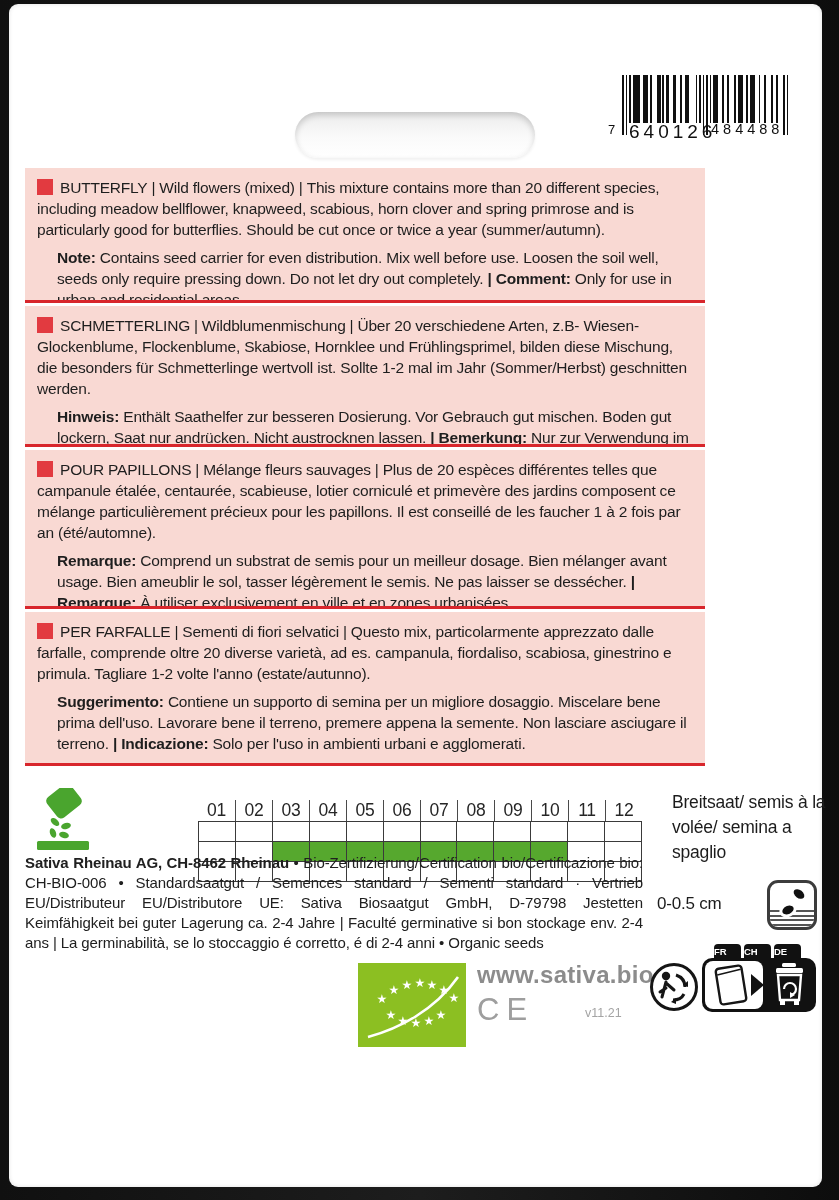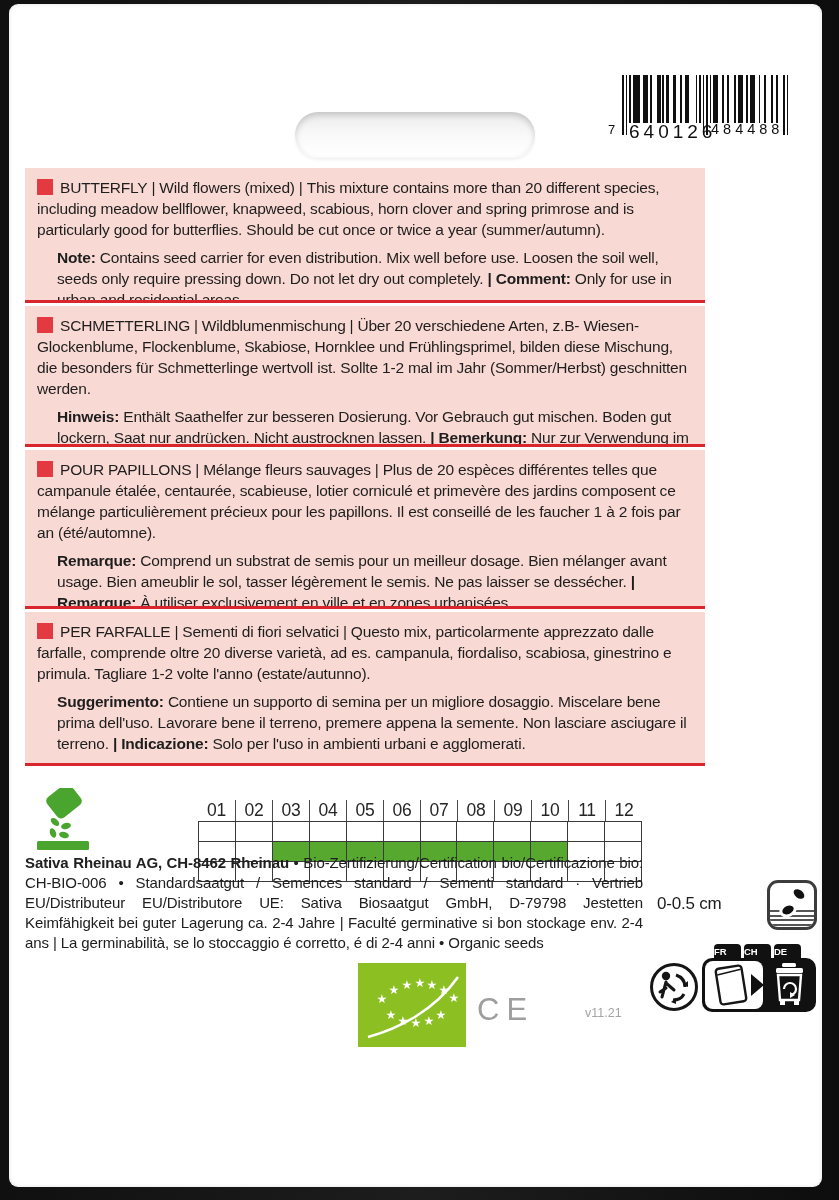--- a/index.html
+++ b/index.html
@@ -217,20 +217,21 @@
         <div class="cal-c"></div>
         <div class="cal-c"></div>
         <div class="cal-c"></div>
         <div class="cal-c"></div>
         <div class="cal-c"></div>
         <div class="cal-c"></div>
         <div class="cal-c"></div>
         <div class="cal-c"></div>
       </div>
   </div>
+  <div class="cal-legend">Breitsaat/ semis à la volée/ semina a spaglio</div>
 
   <p class="company"><span class="bold">Sativa Rheinau AG, CH-8462 Rheinau</span><span> • Bio-Zertifizierung/Certification bio/Certificazione bio: CH-BIO-006 • Standardsaatgut / Semences standard / Sementi standard · Vertrieb EU/Distributeur EU/Distributore UE: Sativa Biosaatgut GmbH, D-79798 Jestetten Keimfähigkeit bei guter Lagerung ca. 2-4 Jahre | Faculté germinative si bon stockage env. 2-4 ans | La germinabilità, se lo stoccaggio é corretto, é di 2-4 anni • Organic seeds</span></p>
 
   <div class="depth-label">0-0.5 cm</div>
   <div class="depth-icon">
     <div class="depth-soil"></div>
     <div class="depth-seed1"></div>
     <div class="depth-seed2"></div>
   </div>
 
@@ -247,20 +248,21 @@
         <text x="96" y="39">★</text>
         <text x="33" y="56">★</text>
           <text x="45" y="62">★</text>
           <text x="58" y="64">★</text>
         <text x="71" y="62">★</text>
           <text x="83" y="56">★</text>
       </g>
     </svg>
   </div>
 
+  <div class="website">www.sativa.bio</div>
   <div class="ce-mark">CE</div>
   <div class="version">v11.21</div>
 
   <div class="triman">
     <svg width="52" height="52" viewBox="0 0 52 52">
       <circle cx="26" cy="26" r="22.5" fill="none" stroke="#151515" stroke-width="3"></circle>
       <circle cx="18" cy="15" r="4.2" fill="#151515"></circle>
       <path d="M18,21 L14,36 M18,22 L26,29 M18,27 L12,31" stroke="#151515" stroke-width="3" fill="none" stroke-linecap="round"></path>
       <path d="M28,14 q9,3 9,12" stroke="#151515" stroke-width="3" fill="none"></path>
       <path d="M40,26 l-5,-2 l5,-4 z" fill="#151515"></path>

